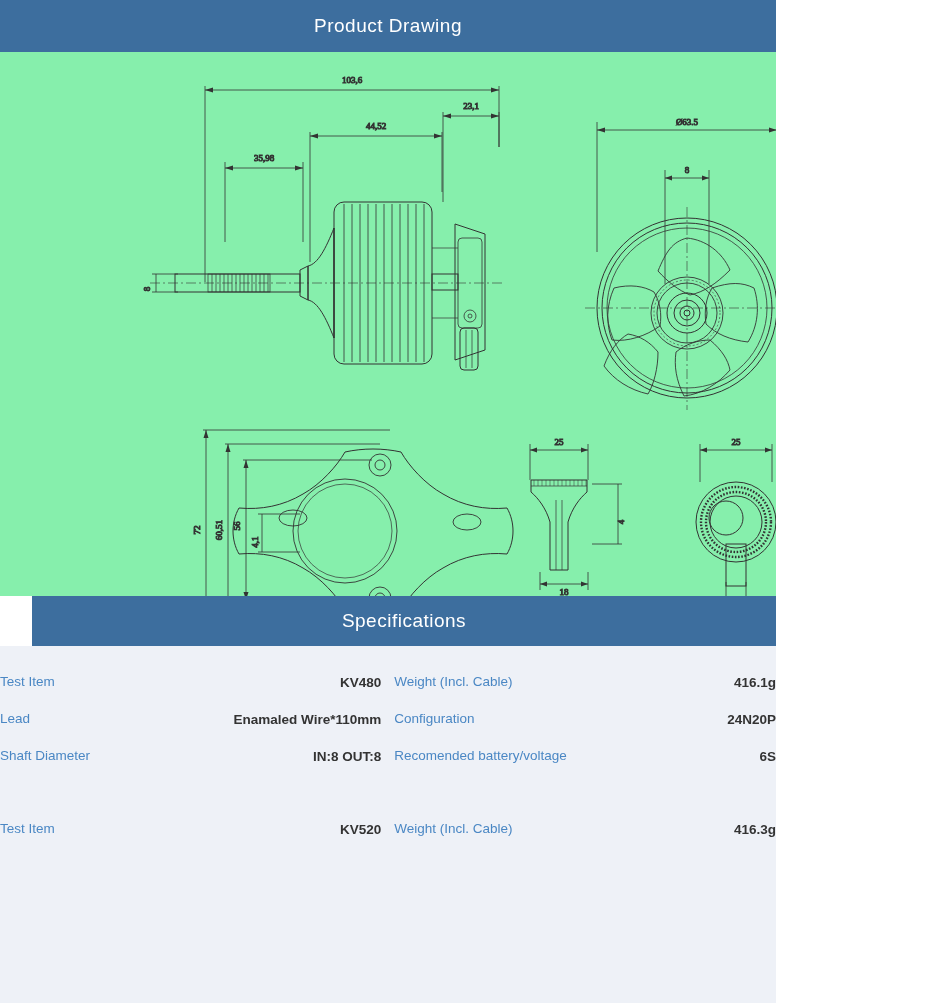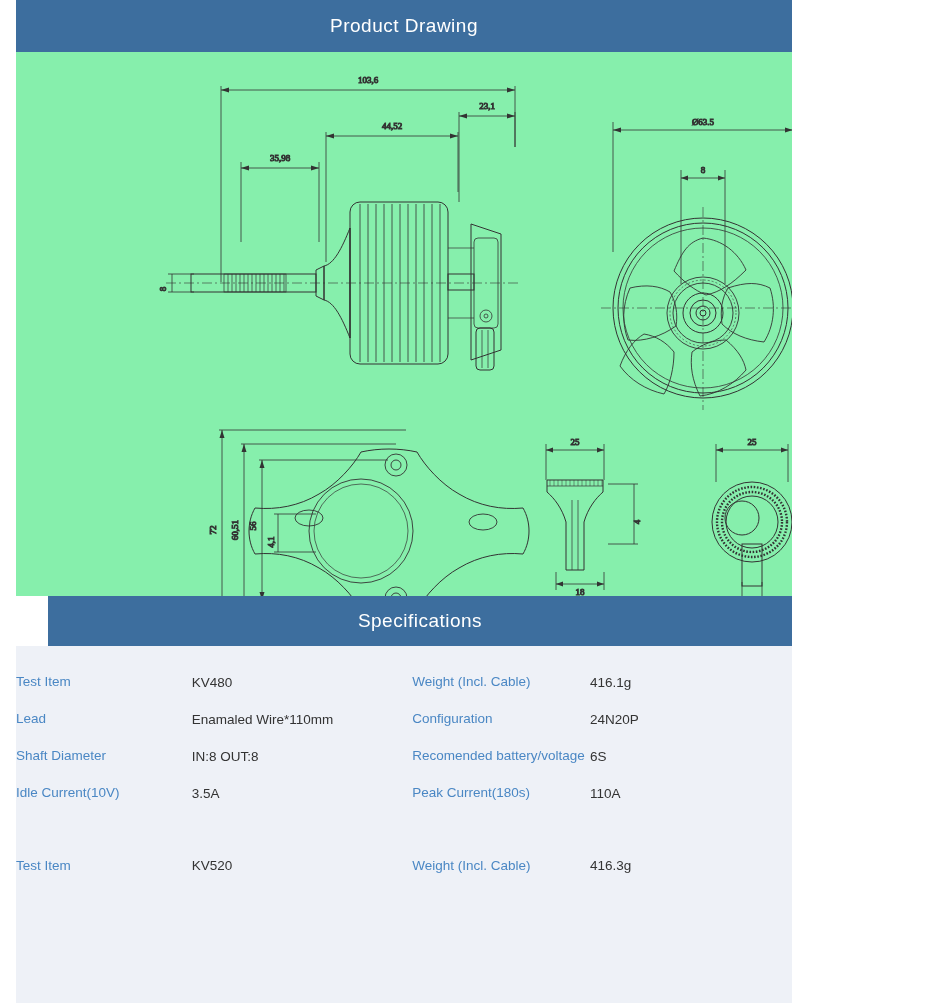--- a/index.html
+++ b/index.html
@@ -11,21 +11,20 @@
     width: 940px;
     font-family: "Liberation Sans", sans-serif;
     color: #333;
   }
   .page {
     position: relative;
     width: 776px;
     height: 1003px;
     overflow: hidden;
     background: #ffffff;
-    padding-left: 16px;
   }
   .banner {
     background: #3d6e9e;
     color: #ffffff;
     text-align: center;
     font-size: 19px;
     letter-spacing: 0.5px;
     height: 52px;
     line-height: 52px;
     font-weight: 400;
@@ -62,23 +61,24 @@
   }
   td.lbl {
     color: #4a87c4;
     text-align: left;
     width: 200px;
     padding-right: 14px;
     line-height: 1.25;
   }
   td.val {
     color: #333333;
-    text-align: left;
+    text-align: right;
     width: 240px;
     padding-left: 4px;
+    font-weight: bold;
   }
   td.spacer {
     width: 16px;
   }
   .gap-row td {
     height: 16px;
     padding: 0;
   }
 </style>
 </head>
@@ -387,27 +387,20 @@
           <td class="lbl">Configuration</td>
           <td class="val">24N20P</td>
         </tr>
         <tr>
           <td class="lbl">Shaft Diameter</td>
           <td class="val">IN:8 OUT:8</td>
           <td class="spacer"></td>
           <td class="lbl">Recomended battery/voltage</td>
           <td class="val">6S</td>
         </tr>
-        <tr>
-          <td class="lbl">Idle Current(10V)</td>
-          <td class="val">3.5A</td>
-          <td class="spacer"></td>
-          <td class="lbl">Peak Current(180s)</td>
-          <td class="val">110A</td>
-        </tr>
         <tr class="gap-row">
           <td colspan="5"></td>
         </tr>
         <tr>
           <td class="lbl">Test Item</td>
           <td class="val">KV520</td>
           <td class="spacer"></td>
           <td class="lbl">Weight (Incl. Cable)</td>
           <td class="val">416.3g</td>
         </tr>

